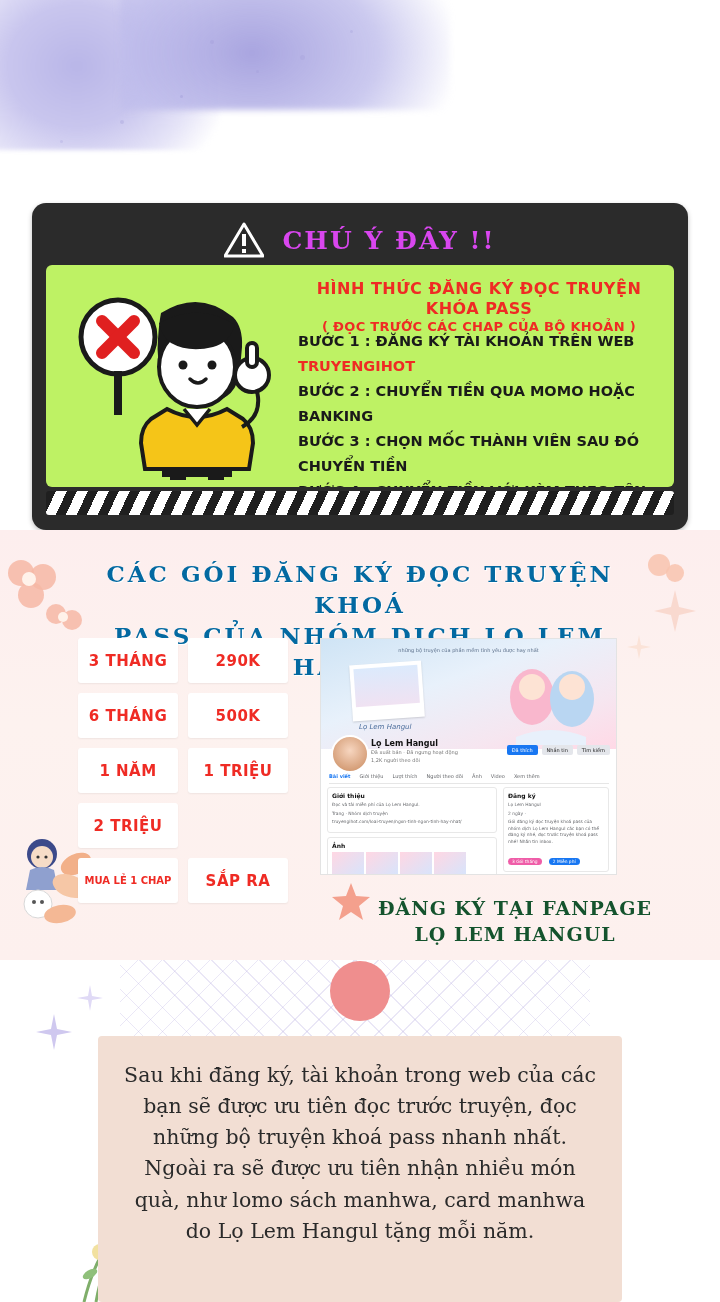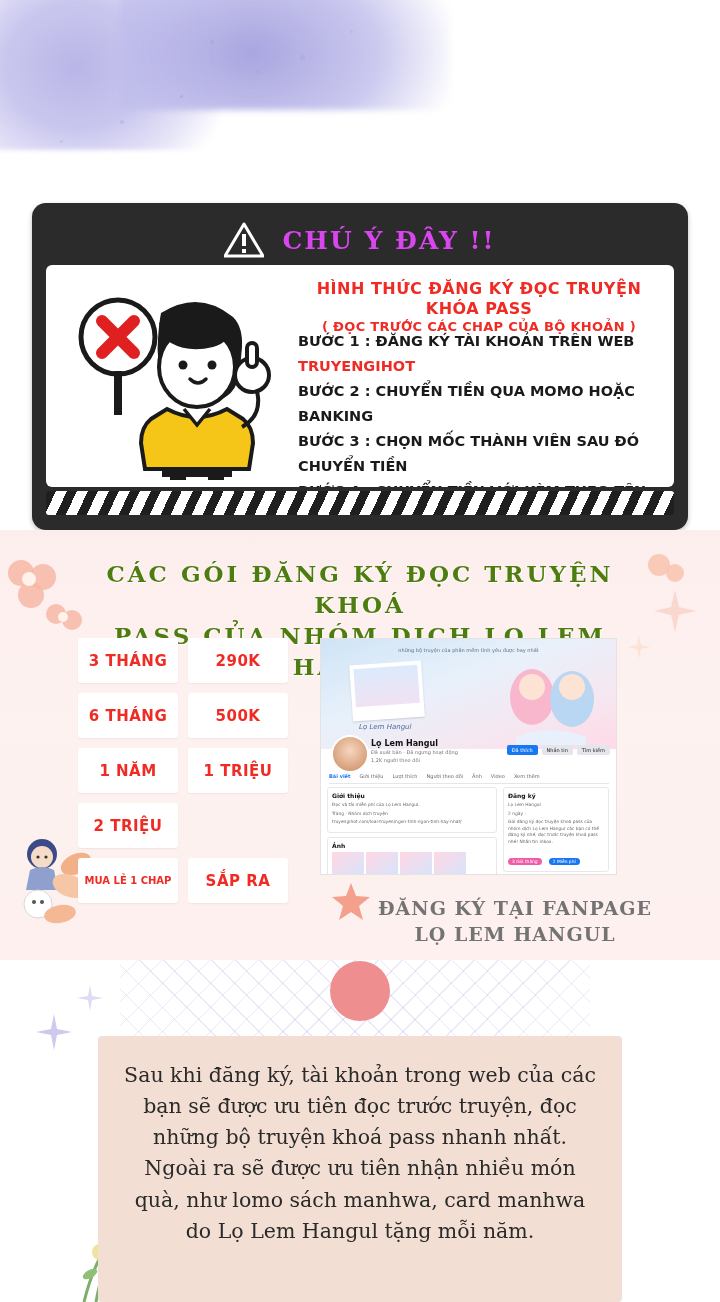--- a/index.html
+++ b/index.html
@@ -41,21 +41,21 @@
   .warn-tri{
     width:40px;height:36px;position:relative;
   }
   .warn-tri svg{display:block;}
   .notice-title .txt{
     color:#d946ef;font-size:25px;letter-spacing:2px;font-weight:bold;
     font-family:"DejaVu Serif","Liberation Serif",serif;
   }
   .notice-body{
     position:absolute;left:14px;top:62px;width:628px;height:222px;
-    background:#ffffff;border-radius:6px;overflow:hidden;
+    background:#bef264;border-radius:6px;overflow:hidden;
   }
   .red-head{
     position:absolute;left:252px;top:14px;width:362px;text-align:center;
     color:#ef2b24;font-weight:bold;line-height:1.25;
   }
   .red-head .l1{font-size:16px;letter-spacing:.5px;}
   .red-head .l2{font-size:13px;letter-spacing:.3px;}
   .steps{
     position:absolute;left:252px;top:64px;width:370px;
     color:#1a1a1a;font-size:14.5px;font-weight:bold;line-height:1.72;
@@ -75,21 +75,21 @@
     position:absolute;left:0;top:530px;width:720px;height:430px;
     background:linear-gradient(180deg,#fdeeee 0%,#fdf2ef 45%,#fdf0ee 100%);
     overflow:hidden;
   }
   .flower{position:absolute;}
   .petal{position:absolute;width:26px;height:26px;border-radius:50%;background:#f6b7a4;opacity:.85;}
   .fcenter{position:absolute;width:14px;height:14px;border-radius:50%;background:#fff2ea;}
 
   .pkg-title{
     position:absolute;left:60px;top:558px;width:600px;text-align:center;
-    color:#4d7c0f;font-size:23px;font-weight:bold;letter-spacing:3px;line-height:1.35;
+    color:#0369a1;font-size:23px;font-weight:bold;letter-spacing:3px;line-height:1.35;
     font-family:"DejaVu Serif","Liberation Serif",serif;
     text-shadow:1px 1px 0 #ffffff;
   }
 
   .price-table{position:absolute;left:78px;top:638px;}
   .prow{display:flex;gap:10px;margin-bottom:10px;}
   .cell{
     width:100px;height:45px;background:#ffffff;border-radius:3px;
     display:flex;align-items:center;justify-content:center;
     color:#ef2b24;font-weight:bold;font-size:15px;letter-spacing:.5px;
@@ -143,21 +143,21 @@
   .fb-card{background:#fff;border:1px solid #e8e8e8;border-radius:3px;padding:4px;margin-bottom:4px;}
   .fb-card h5{margin:0 0 3px 0;font-size:6px;color:#111;}
   .fb-card p{margin:0 0 2px 0;font-size:4.4px;color:#65676b;line-height:1.5;}
   .fb-thumbs{display:flex;gap:2px;margin-top:2px;}
   .fb-thumbs i{display:block;width:32px;height:22px;background:linear-gradient(140deg,#ffd7e3,#d8e4fb);}
   .fb-pill{display:inline-block;font-size:4.4px;color:#fff;background:#ef5da8;border-radius:6px;padding:1px 4px;margin-right:2px;}
   .fb-pill.blue{background:#1877f2;}
 
   .fanpage-caption{
     position:absolute;left:370px;top:896px;width:290px;text-align:center;
-    color:#737373;font-size:19px;font-weight:bold;letter-spacing:1px;line-height:1.35;
+    color:#14532d;font-size:19px;font-weight:bold;letter-spacing:1px;line-height:1.35;
     font-family:"DejaVu Serif","Liberation Serif",serif;
   }
   .star{position:absolute;}
 
   
   .bottom{
     position:absolute;left:0;top:960px;width:720px;height:342px;
     background:#ffffff;overflow:hidden;
   }
   .grid-purple{

